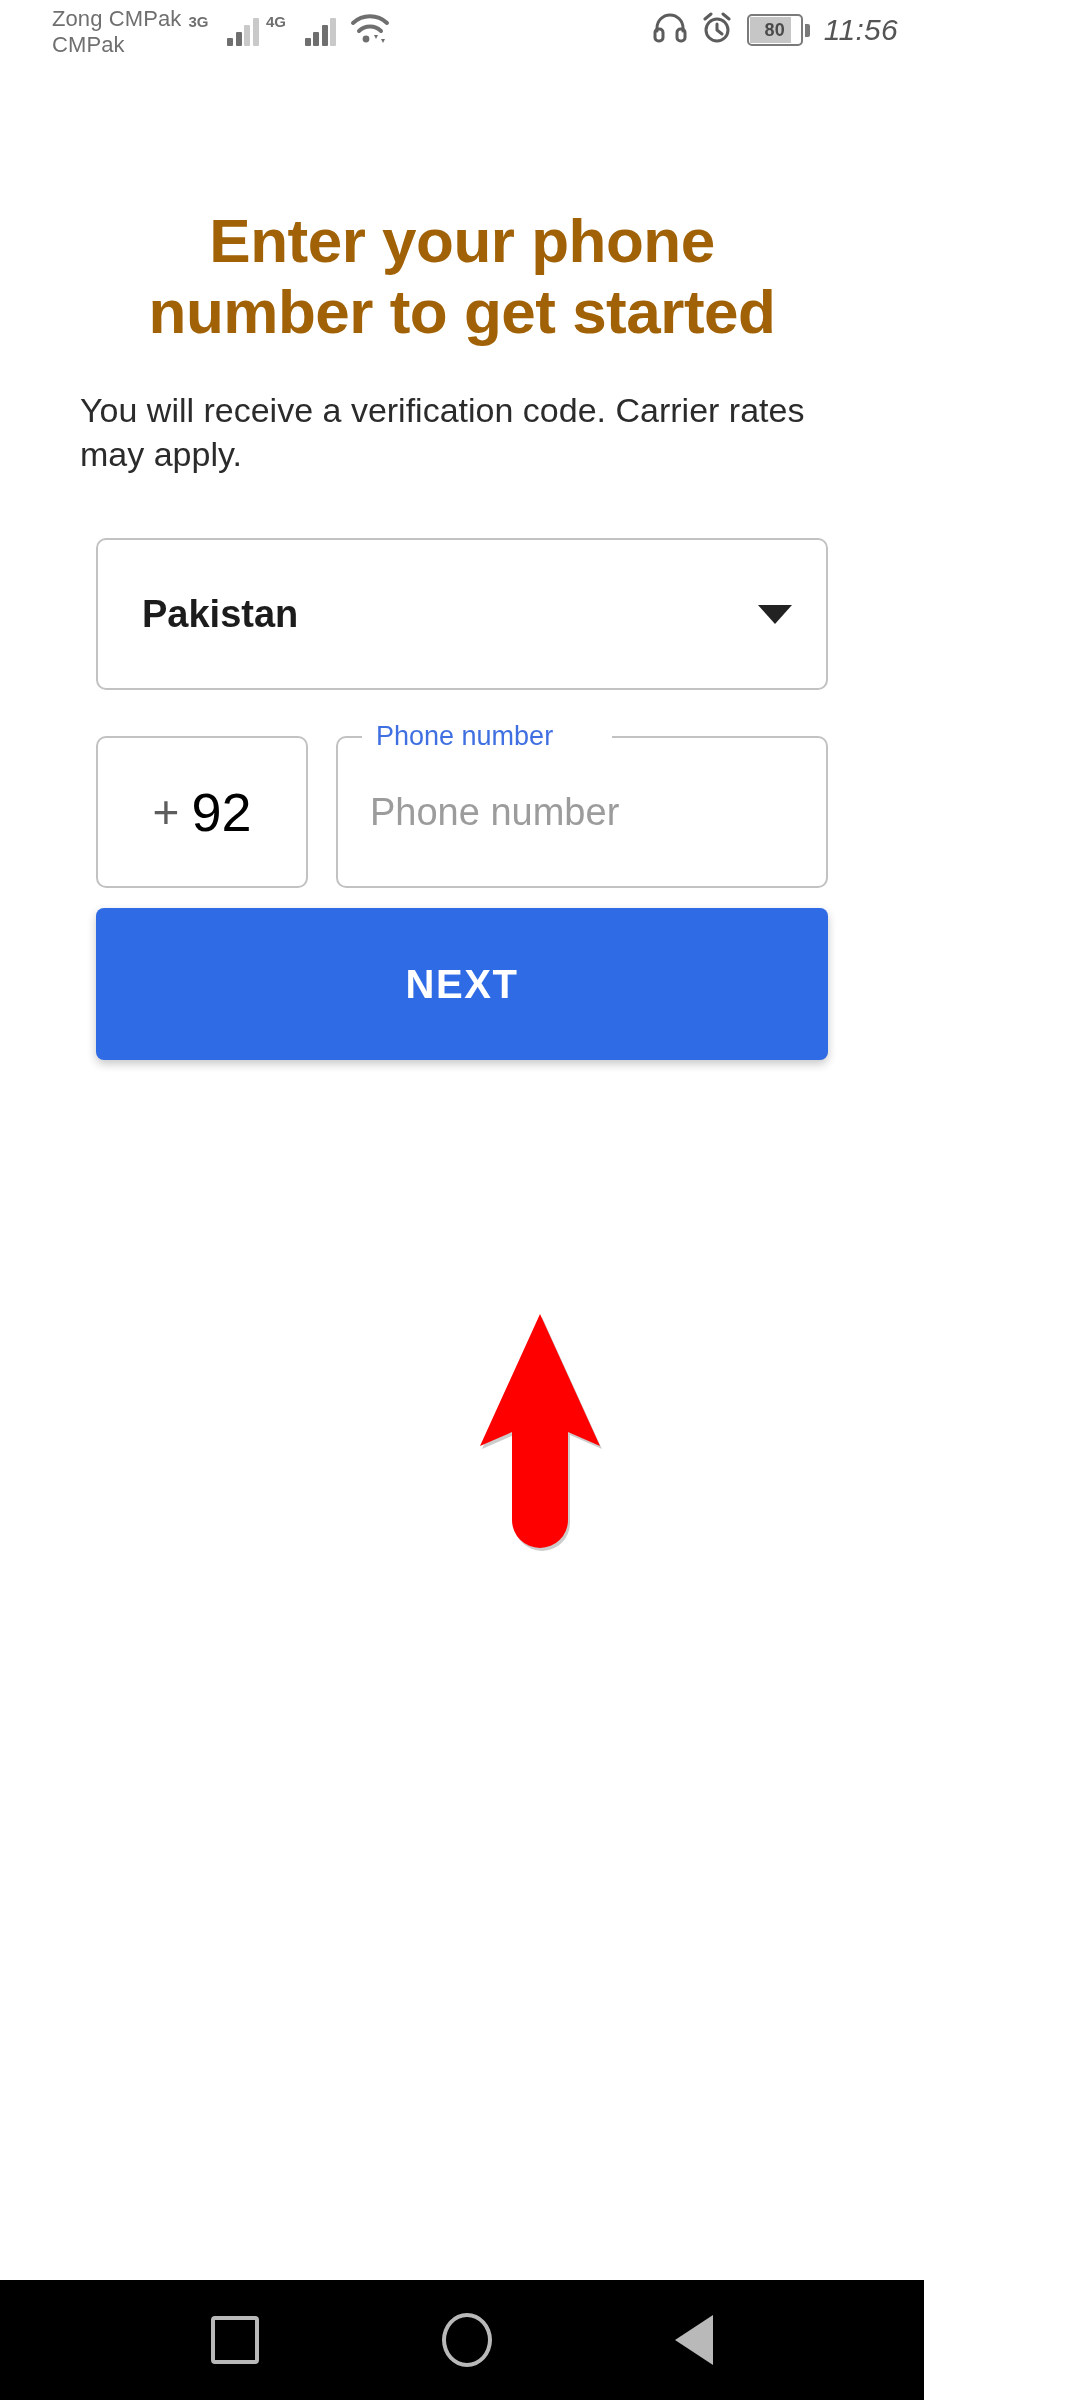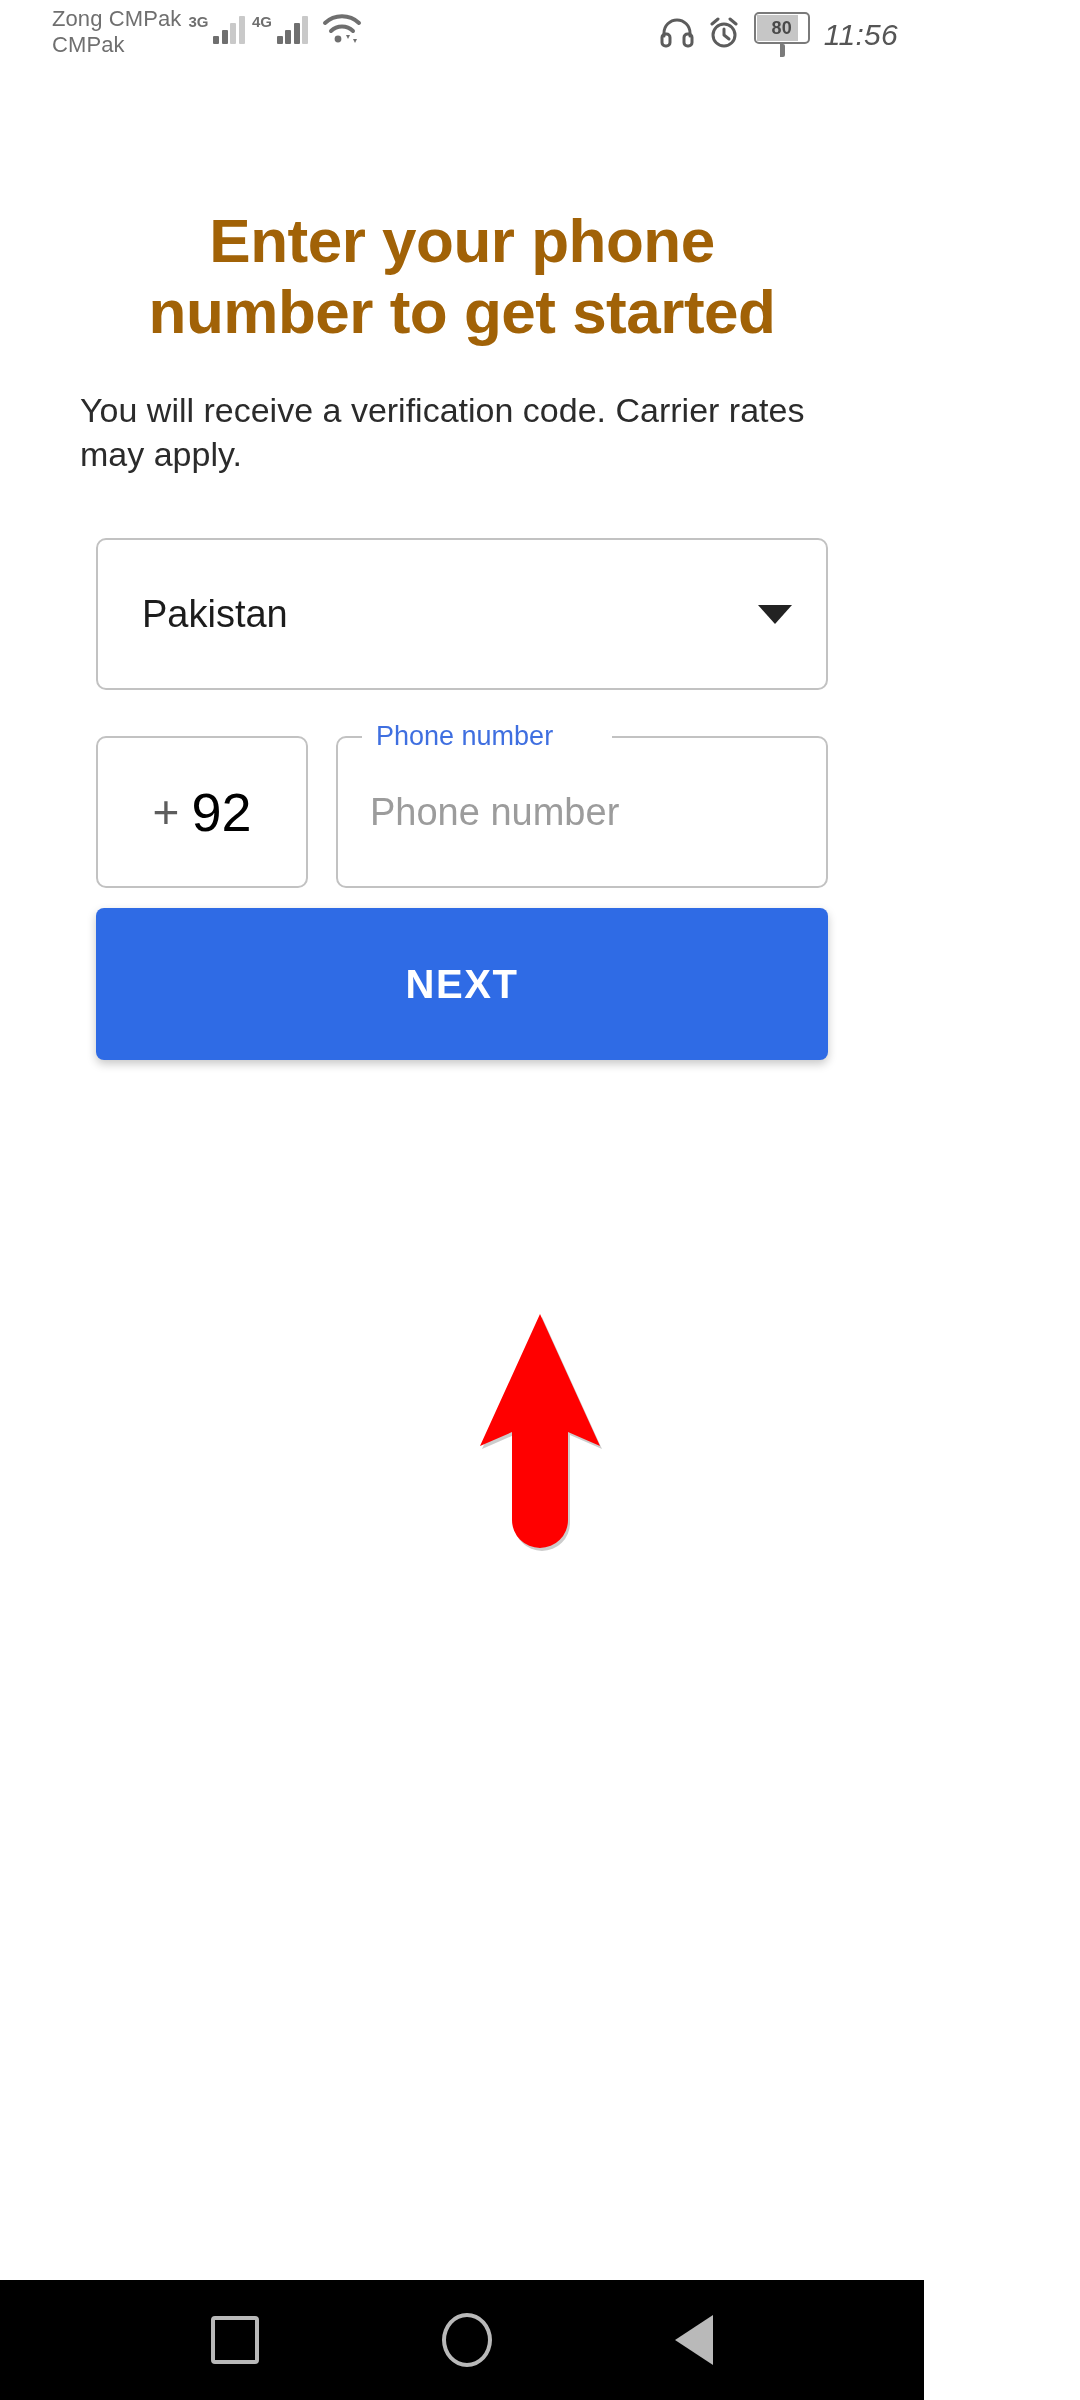--- a/index.html
+++ b/index.html
@@ -49,22 +49,22 @@
     padding-top: 2px;
   }
   .carrier-names span {
     font-size: 22px;
     color: #6f6f6f;
     letter-spacing: 0.1px;
     white-space: nowrap;
   }
   .net-group {
     display: flex;
-    align-items: flex-start;
-    gap: 5px;
+    align-items: center;
+    gap: 19px;
     padding-top: 10px;
   }
   .net-label {
     font-size: 15px;
     font-weight: bold;
     color: #6f6f6f;
     line-height: 1;
     padding-bottom: 18px;
   }
   .bars {
@@ -95,21 +95,20 @@
   }
   .status-time {
     font-size: 30px;
     color: #555555;
     letter-spacing: 0.3px;
     font-style: italic;
   }
   .battery {
     display: flex;
     align-items: center;
-    flex-direction: column;
   }
   .battery-body {
     width: 52px;
     height: 28px;
     border: 2px solid #7a7a7a;
     border-radius: 5px;
     display: flex;
     align-items: center;
     justify-content: center;
     background: #ffffff;
@@ -173,20 +172,21 @@
     margin-top: 62px;
     height: 152px;
     border: 2px solid #c2c2c2;
     border-radius: 10px;
     display: flex;
     align-items: center;
     justify-content: space-between;
     padding: 0 34px 0 44px;
     box-sizing: border-box;
     background: #ffffff;
+    font-weight: bold;
   }
   .country-name {
     font-size: 38px;
     color: #1c1c1c;
   }
   .caret {
     width: 0; height: 0;
     border-left: 17px solid transparent;
     border-right: 17px solid transparent;
     border-top: 19px solid #222222;

